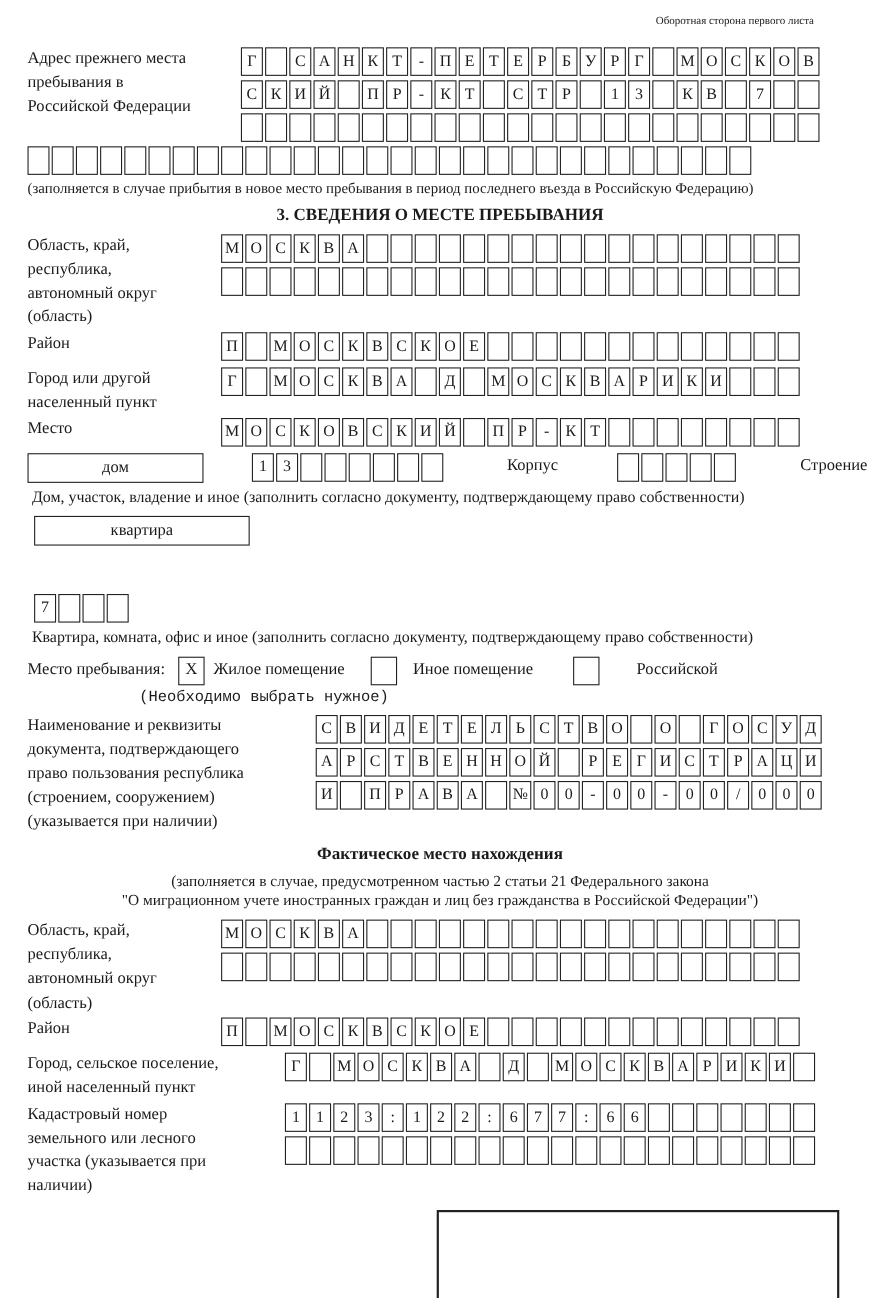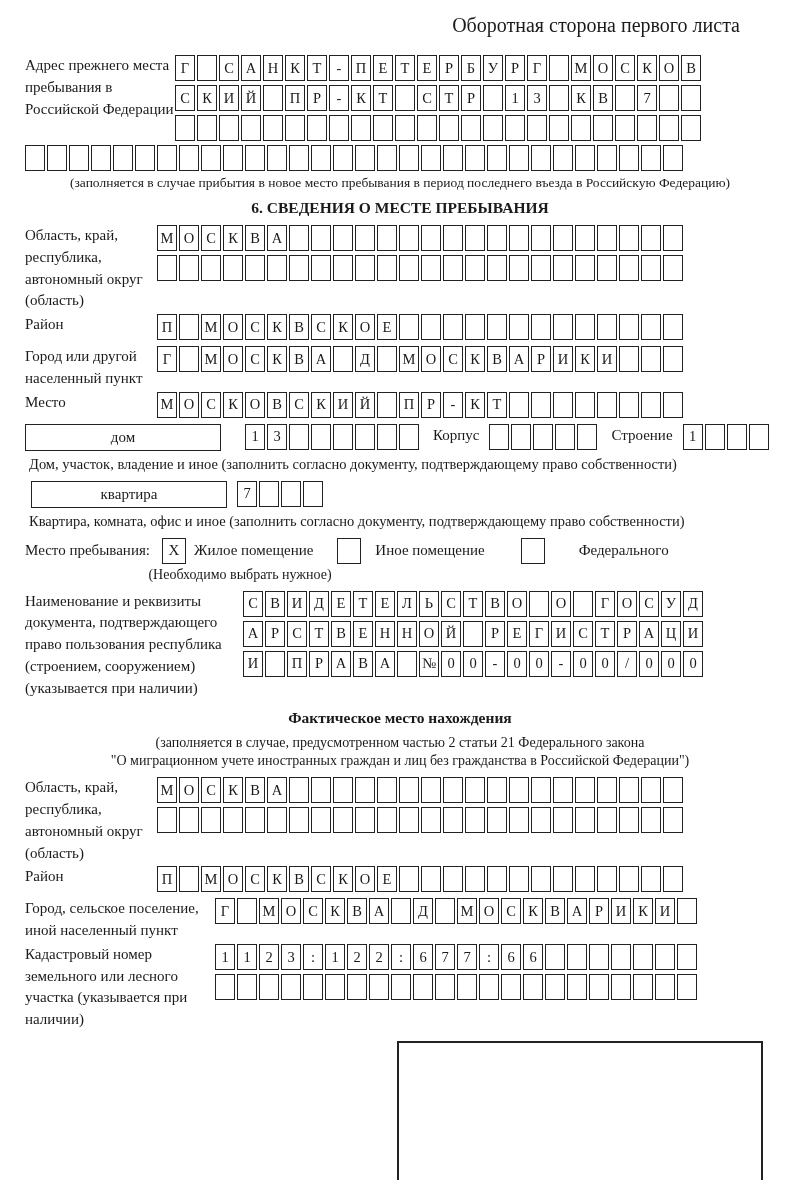--- a/index.html
+++ b/index.html
@@ -4,39 +4,39 @@
 <style>
   * { margin:0; padding:0; box-sizing:border-box; }
   html,body { background:#ffffff; }
   body {
     width:800px; height:1180px;
     font-family:"Liberation Serif","DejaVu Serif",serif;
     color:#1a1a1a; position:relative; overflow:hidden;
   }
   .page { padding:14px 25px 0 25px; }
 
-  .page-header { text-align:right; font-size:20px; padding-right:35px; margin-bottom:18px; }
-
-  .frow { display:flex; align-items:flex-start; }
+  .page-header { text-align:right; font-size:10px; padding-right:35px; margin-bottom:18px; }
+
+  .frow { display:flex; align-items:flex-start;gap:44px; }
   .label { font-size:15px; line-height:1.45; }
   .w150 { width:150px; flex:none; }
   .w132 { width:132px; flex:none; }
   .w190 { width:190px; flex:none; }
   .w218 { width:218px; flex:none; }
 
   .cells { display:flex; gap:2px; margin-bottom:4px; }
   .cell {
     width:20px; height:26px; flex:none;
     border:1.5px solid #222;
     display:flex; align-items:center; justify-content:center;
     font-size:14.5px; line-height:1;
   }
   .rows { display:flex; flex-direction:column; }
 
-  .note { font-size:13.5px; text-align:center; margin:2px 0 6px 0; }
+  .note { font-size:13.5px; text-align:left; margin:2px 0 6px 0; }
   .note-left { font-size:14.5px; margin:2px 0 8px 4px; }
   .section-title { text-align:center; font-weight:bold; font-size:15.5px; margin:8px 0 8px 0; }
 
   .type-box {
     border:1.5px solid #222; height:27px; display:flex;
     align-items:center; justify-content:center; font-size:15px; flex:none;
   }
   .house-label { font-size:15px; margin:3px 10px 0 14px; }
 
   .stay-row { display:flex; align-items:center; font-size:15px; margin-top:4px; }
@@ -171,21 +171,21 @@
       <div class="cell"></div>
       <div class="cell"></div>
       <div class="cell"></div>
       <div class="cell"></div>
       <div class="cell"></div>
       <div class="cell"></div>
       <div class="cell"></div>
     </div>
   <div class="note">(заполняется в случае прибытия в новое место пребывания в период последнего въезда в Российскую Федерацию)</div>
 
-  <div class="section-title">6. СВЕДЕНИЯ О МЕСТЕ ПРЕБЫВАНИЯ</div>
+  <div class="section-title">3. СВЕДЕНИЯ О МЕСТЕ ПРЕБЫВАНИЯ</div>
 
   <div class="frow">
     <div class="label w132">Область, край, республика, автономный округ (область)</div>
     <div class="rows">
       <div class="cells">
           <div class="cell">М</div>
           <div class="cell">О</div>
           <div class="cell">С</div>
           <div class="cell">К</div>
           <div class="cell">В</div>
@@ -322,21 +322,21 @@
         <div class="cell"></div>
         <div class="cell"></div>
         <div class="cell"></div>
         <div class="cell"></div>
         <div class="cell"></div>
         <div class="cell"></div>
       </div>
   </div>
 
   <div class="frow mt2">
-    <div class="type-box" style="width:196px; margin-right:24px;">дом</div>
+    <div class="type-box" style="width:160px; margin-right:0;">дом</div>
     <div class="cells">
         <div class="cell">1</div>
         <div class="cell">3</div>
         <div class="cell"></div>
         <div class="cell"></div>
         <div class="cell"></div>
         <div class="cell"></div>
         <div class="cell"></div>
         <div class="cell"></div>
       </div>
@@ -351,41 +351,41 @@
     <div class="house-label">Строение</div>
     <div class="cells">
         <div class="cell">1</div>
         <div class="cell"></div>
         <div class="cell"></div>
         <div class="cell"></div>
       </div>
   </div>
   <div class="note-left">Дом, участок, владение и иное (заполнить согласно документу, подтверждающему право собственности)</div>
 
-  <div class="frow" style="margin-left:6px;">
+  <div class="frow" style="margin-left:6px;flex-direction:column;">
     <div class="type-box" style="width:196px; margin-right:10px;">квартира</div>
     <div class="cells">
         <div class="cell">7</div>
         <div class="cell"></div>
         <div class="cell"></div>
         <div class="cell"></div>
       </div>
   </div>
   <div class="note-left">Квартира, комната, офис и иное (заполнить согласно документу, подтверждающему право собственности)</div>
 
   <div class="stay-row">
     <span>Место пребывания:</span>
     <span class="checkbox" style="margin-left:12px;">X</span>
     <span style="margin-left:8px;text-align:right;">Жилое помещение</span>
     <span class="checkbox" style="margin-left:24px;"></span>
     <span style="margin-left:14px;">Иное помещение</span>
     <span class="checkbox" style="margin-left:36px;"></span>
-    <span style="margin-left:34px;">Федерального</span>
-  </div>
-  <div class="center-note" style="width:430px; margin-top:3px; margin-bottom:8px;">(Необходимо выбрать нужное)</div>
+    <span style="margin-left:34px;">Российской</span>
+  </div>
+  <div class="center-note" style="width:430px; margin-top:3px; margin-bottom:8px;font-family:Liberation Mono, monospace;">(Необходимо выбрать нужное)</div>
 
   <div class="frow">
     <div class="label w218">Наименование и реквизиты документа, подтверждающего право пользования республика (строением, сооружением) (указывается при наличии)</div>
     <div class="rows">
       <div class="cells">
           <div class="cell">С</div>
           <div class="cell">В</div>
           <div class="cell">И</div>
           <div class="cell">Д</div>
           <div class="cell">Е</div>

